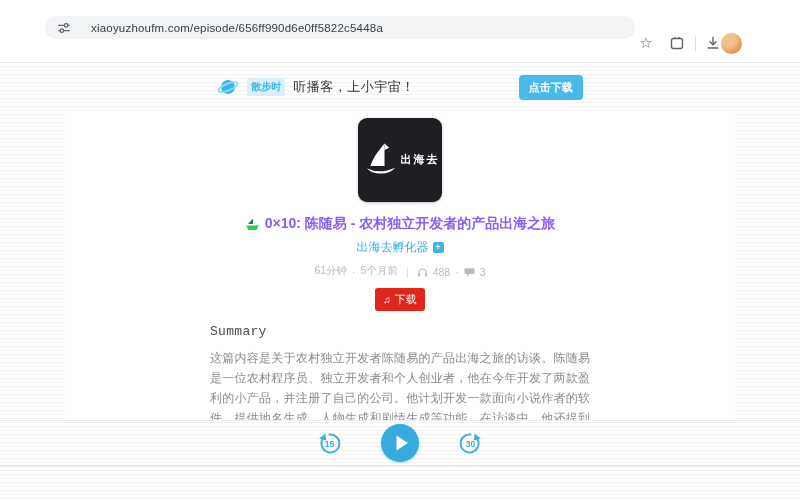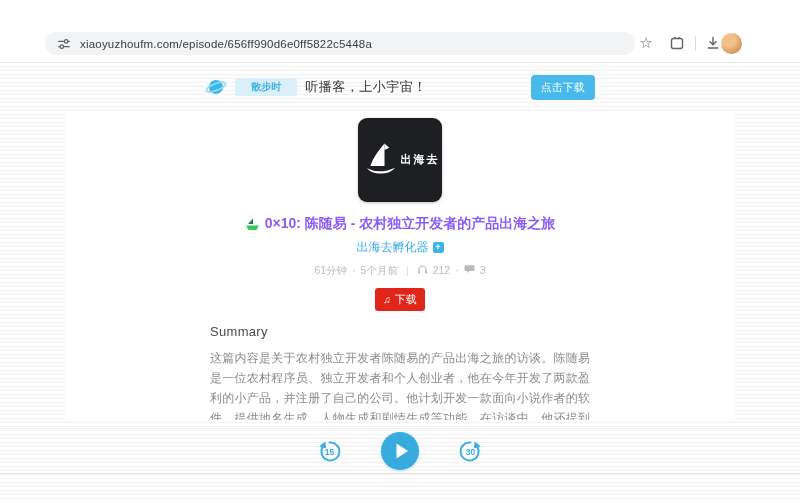--- a/index.html
+++ b/index.html
@@ -5,67 +5,67 @@
   * { box-sizing: border-box; }
   html,body { margin:0; padding:0; }
   body {
     width:800px; height:500px; overflow:hidden; position:relative;
     background:#ffffff;
     font-family:"Liberation Sans", sans-serif;
   }
   
   .chrome { position:absolute; top:0; left:0; width:800px; height:63px; background:#fff; border-bottom:1px solid #e4e6e8; z-index:5; }
   .urlbar {
-    position:absolute; left:45px; top:32px; width:590px; height:23px;
+    position:absolute; left:45px; top:16px; width:590px; height:23px;
     background:#f1f3f4; border-radius:12px;
-    display:flex; align-items:center; gap:9px; padding:0 12px;
+    display:flex; align-items:center; gap:20px; padding:0 12px;
   }
   .url-text { font-size:11.5px; color:#3c4043; letter-spacing:.2px; white-space:nowrap; }
   .chrome-ico { position:absolute; top:34px; width:18px; height:18px; display:flex; align-items:center; justify-content:center; color:#5f6368; }
   .star-glyph { font-size:15px; line-height:18px; }
   .chrome-divider { position:absolute; left:695px; top:36px; width:1px; height:15px; background:#dadce0; }
   .avatar { position:absolute; left:721px; top:33px; width:21px; height:21px; border-radius:50%;
     background:radial-gradient(circle at 35% 30%, #f2c08b 0 35%, #d99a5d 70%, #b37a43 100%); }
   
   .page-bg {
     position:absolute; top:63px; left:0; width:800px; height:437px;
     background:repeating-linear-gradient(180deg,#ffffff 0px,#ffffff 3px,#f2f2f3 3px,#f2f2f3 4px);
   }
   
   .banner { position:absolute; top:63px; left:0; width:800px; height:48px; display:flex; align-items:center; justify-content:center; }
   .banner-inner { display:flex; align-items:center; gap:8px; }
-  .banner-tag { background:#d9f0fb; color:#3fb3e6; font-size:10px; padding:2px 16px; border-radius:2px; font-weight:bold; }
+  .banner-tag { background:#d9f0fb; color:#3fb3e6; font-size:10px; padding:2px 4px; border-radius:2px; font-weight:bold; }
   .banner-headline { font-size:13px; font-weight:normal; color:#333; letter-spacing:.5px; }
-  .banner-btn { margin-left:96px; background:#47b9ea; color:#fff; font-size:11px; font-weight:normal;
+  .banner-btn { margin-left:96px; background:#47b9ea; color:#fff; font-size:11px; font-weight:bold;
     padding:5px 10px; border-radius:4px; border:none; cursor:pointer; }
   
   .card { position:absolute; top:111px; left:65px; width:670px; height:309px; background:#fff; overflow:hidden; text-align:center; }
   .cover { width:84px; height:84px; margin:7px auto 0; background:#1e1f22; border-radius:9px;
     display:flex; flex-direction:row; align-items:center; justify-content:center; box-shadow:0 1px 3px rgba(0,0,0,.25); }
   .cover-title { color:#fff; font-size:11px; font-weight:bold; letter-spacing:2px; margin-top:-2px; }
   .title-row { margin-top:13px; display:flex; align-items:center; justify-content:center; gap:5px; }
   .ep-title { font-size:14px; font-weight:bold; color:#8b5cf6; margin:0; }
   .podcast-row { margin-top:6px; display:flex; align-items:center; justify-content:center; gap:4px; }
   .podcast-link { font-size:12px; color:#3aaee4; text-decoration:none; }
   .podcast-badge { width:11px; height:11px; border-radius:2px; background:#3db4e6; color:#fff;
     font-size:9px; font-weight:bold; line-height:11px; text-align:center; display:inline-block; }
-  .meta-row { margin-top:8px; display:flex; align-items:flex-start; justify-content:center; gap:5px;
+  .meta-row { margin-top:8px; display:flex; align-items:flex-end; justify-content:center; gap:5px;
     font-size:10.5px; color:#b7bbc0; }
   .meta-pipe { color:#d8dbde; padding:0 3px; }
   .btn-row { margin-top:10px; display:flex; align-items:center; justify-content:center; gap:8px; }
   .btn-red { background:#e1251b; color:#fff; font-size:11px; border:none; border-radius:3px;
     padding:4px 8px; display:flex; align-items:center; gap:4px; cursor:pointer; }
   .note-glyph { font-size:10px; }
   .summary { width:380px; margin:13px auto 0; text-align:left; }
-  .summary-h { font-size:13px; color:#4a4a4a; letter-spacing:.3px; }
+  .summary-h { font-size:13px; color:#4a4a4a; letter-spacing:.3px;font-family:Liberation Mono, monospace; }
   .summary-p { margin:9px 0 0; font-size:12px; line-height:20px; color:#8b8b8b; text-align:justify; }
   
   .player { position:absolute; top:420px; left:0; width:800px; height:46px;
     border-top:1px solid #ececec; border-bottom:1px solid #e7e7e7;
-    display:flex; align-items:center; justify-content:center; gap:38px;margin-top:8px; }
+    display:flex; align-items:center; justify-content:center; gap:38px; }
   .seek-btn, .play-btn { background:none; border:none; padding:0; cursor:pointer; display:flex; align-items:center; justify-content:center; }
   .play-circle { width:38px; height:38px; border-radius:50%; background:#38abde; display:flex; align-items:center; justify-content:center; box-shadow:0 1px 3px rgba(56,171,222,.4); }
 </style>
 </head>
 <body>
 
 <div class="chrome">
   <div class="urlbar">
     <svg width="14" height="14" viewBox="0 0 16 16">
       <g stroke="#5f6368" stroke-width="1.4" fill="none" stroke-linecap="round">
@@ -136,21 +136,21 @@
   <div class="meta-row">
     <span>61分钟</span>
     <span>·</span>
     <span>5个月前</span>
     <span class="meta-pipe">|</span>
     <svg width="11" height="11" viewBox="0 0 11 11">
       <path d="M1.9 8.6 V5.6 a3.6 3.6 0 0 1 7.2 0 V8.6" fill="none" stroke="#b7bbc0" stroke-width="1.2"></path>
       <rect x="1.1" y="6.6" width="1.9" height="3" rx="0.9" fill="#b7bbc0"></rect>
       <rect x="8" y="6.6" width="1.9" height="3" rx="0.9" fill="#b7bbc0"></rect>
     </svg>
-    <span>212</span>
+    <span>488</span>
     <span>·</span>
     <svg width="11" height="11" viewBox="0 0 11 11">
       <path d="M1.4 1.2 h8.2 a0.9 0.9 0 0 1 0.9 0.9 v4 a0.9 0.9 0 0 1 -0.9 0.9 H5.4 L3.1 9.4 V7 H1.4 a0.9 0.9 0 0 1 -0.9 -0.9 v-4 a0.9 0.9 0 0 1 0.9 -0.9 Z" fill="#b7bbc0"></path>
     </svg>
     <span>3</span>
   </div>
 
   <div class="btn-row">
     <button class="btn-red">
       <span class="note-glyph">♫</span>

